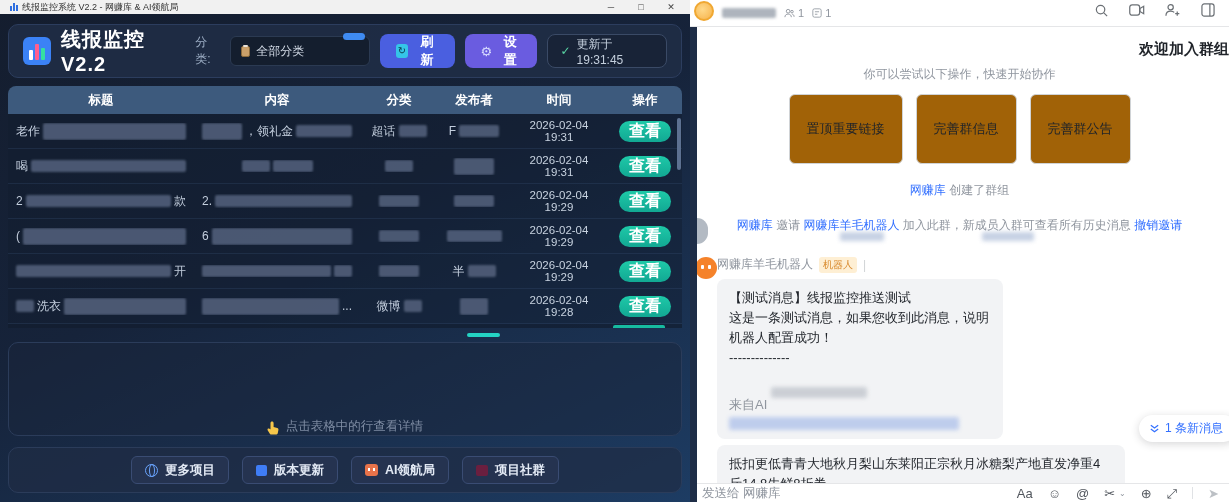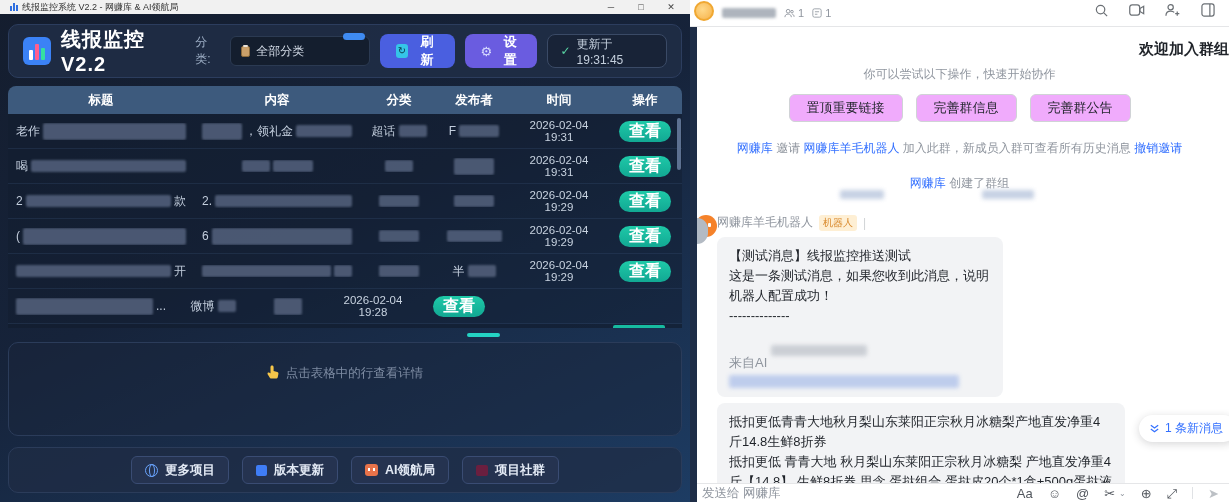--- a/index.html
+++ b/index.html
@@ -49,21 +49,21 @@
   .bp.f { flex:1; }
   .w18{width:18px}.w28{width:28px}.w40{width:40px}.w55{width:55px}
   .time-cell { color:#c8d3e0; font-size:11.5px; }
   .view-btn { width:52px; height:21px; border:none; border-radius:11px; background:linear-gradient(180deg,#1ec9a8,#12a893); color:#fff; font-size:16px; cursor:pointer; font-family:inherit;font-weight:bold; }
   .row-sliver { height:4px; background:rgba(18,28,46,.45); position:relative; }
   .row-sliver .view-top { position:absolute; left:605px; top:1px; width:52px; height:3px; border-radius:2px 2px 0 0; background:#17bba0; }
   .vscroll { position:absolute; right:1px; top:32px; width:4px; height:52px; border-radius:2px; background:#5d7191; }
   .scroll-ind { margin:5px 0 0 459px; width:33px; height:4px; border-radius:2px; background:#24d3c3; }
 
   .detail-panel { margin-top:5px; height:94px; border:1px solid #2b3c5a; border-radius:10px; background:rgba(26,38,60,.5); display:flex; justify-content:center; padding-top:22px; }
-  .hint { display:flex; align-items:flex-start; gap:7px; color:#7e8ca3; font-size:12.5px; }
+  .hint { display:flex; align-items:flex-end; gap:7px; color:#7e8ca3; font-size:12.5px; }
 
   .footer-card { margin-top:11px; height:46px; border:1px solid #2b3c5a; border-radius:10px; background:rgba(31,44,68,.7); display:flex; align-items:center; justify-content:center; gap:13px; }
   .f-btn { height:28px; background:#253350; border:1px solid #3a4c73; border-radius:6px; color:#e2e9f4; font-size:12.5px; font-weight:bold; display:flex; align-items:center; gap:7px; padding:0 13px; cursor:pointer; font-family:inherit; }
   .ico-globe { width:13px; height:13px; border-radius:50%; border:1.5px solid #6aa5ff; position:relative; }
   .ico-globe::after { content:""; position:absolute; left:3px; top:-1px; width:4px; height:11px; border-radius:50%; border:1px solid #6aa5ff; }
   .ico-ver { width:11px; height:11px; border-radius:2px; background:#3f7df6; }
   .ico-robot { width:13px; height:12px; border-radius:3px; background:#e8734a; position:relative; }
   .ico-robot::after { content:""; position:absolute; left:3px; top:4px; width:2px; height:3px; background:#fff; box-shadow:5px 0 0 #fff; }
   .ico-comm { width:12px; height:11px; border-radius:2px; background:#6b1f3f; }
 
@@ -75,21 +75,21 @@
   .hdr-count { display:flex; align-items:center; gap:3px; color:#8f959e; font-size:11px; }
   .hdr-icons { margin-left:auto; display:flex; gap:20px; align-items:center; margin-top:-6px; }
   .hdr-icons svg { display:block; }
   .dark-strip { position:absolute; left:0; top:27px; width:7px; bottom:0; background:#1e2d47; z-index:5; }
   .strip-handle { position:absolute; left:7px; top:218px; width:11px; height:26px; background:#b3bac3; border-radius:0 13px 13px 0; z-index:5; }
 
   .chat-body { position:relative; height:456px; overflow:hidden; padding-top:13px; }
   .w-title { text-align:right; color:#1f2329; font-size:15px; font-weight:600; }
   .w-sub { text-align:center; color:#8f959e; font-size:12px; margin-top:7px; }
   .w-actions { display:flex; justify-content:center; gap:13px; margin-top:11px; }
-  .w-actions button { background:#f0abfc; border:1px solid #d0d3d6; border-radius:6px; color:#1f2329; font-size:13px; padding:4px 17px; cursor:pointer; font-family:Liberation Mono, monospace; }
+  .w-actions button { background:#a16207; border:1px solid #d0d3d6; border-radius:6px; color:#1f2329; font-size:13px; padding:25px 17px; cursor:pointer; font-family:Liberation Mono, monospace; }
   .sys-line { text-align:center; color:#8f959e; font-size:12px; margin-top:18px; }
   .sys-line .lnk { color:#3370ff; cursor:pointer; }
   .invite-blurs { position:relative; height:8px; }
   .invite-blurs i { position:absolute; top:-2px; height:9px; border-radius:2px; background:#aebdd8; filter:blur(2px); opacity:.7; }
 
   .bot-group { position:relative; margin:14px 0 0 27px; padding-left:0; }
   .bot-avatar { position:absolute; left:-22px; top:1px; width:22px; height:22px; border-radius:50%; background:#f5822a; }
   .bot-avatar::after { content:""; position:absolute; left:6px; top:8px; width:3px; height:4px; border-radius:1px; background:#fff; box-shadow:7px 0 0 #fff; }
   .bot-head { display:flex; align-items:center; gap:6px; font-size:12px; color:#8f959e; }
   .bot-name { filter:blur(.6px); }
@@ -278,20 +278,25 @@
                 <span class="frag">半</span>
                 <span class="bp w28"></span>
               </div>
             <div class="cell c-time time-cell">2026-02-04 19:29</div>
             <div class="cell c-act">
                 <button class="view-btn">查看</button>
               </div>
           </div>
 
           <div class="trow">
+            <div class="cell c-title">
+                <span class="bp w18"></span>
+                <span class="frag">洗衣</span>
+                <span class="bp f tall"></span>
+              </div>
             <div class="cell c-content">
                 <span class="bp f tall"></span>
                 <span class="frag">...</span>
               </div>
             <div class="cell c-cat">
                 <span class="frag">微博</span>
                 <span class="bp w18"></span>
               </div>
             <div class="cell c-pub">
                 <span class="bp w28 tall"></span>
@@ -388,29 +393,29 @@
       <div class="w-title">欢迎加入群组</div>
       <div class="w-sub">你可以尝试以下操作，快速开始协作</div>
       <div class="w-actions">
         <button>置顶重要链接</button>
         <button>完善群信息</button>
         <button>完善群公告</button>
       </div>
 
       <div class="sys-line">
         <span class="lnk">网赚库</span>
+        <span>创建了群组</span>
+      </div>
+
+      <div class="sys-line">
+        <span class="lnk">网赚库</span>
         <span>邀请</span>
         <span class="lnk">网赚库羊毛机器人</span>
         <span>加入此群，新成员入群可查看所有历史消息</span>
         <span class="lnk">撤销邀请</span>
-      </div>
-
-      <div class="sys-line">
-        <span class="lnk">网赚库</span>
-        <span>创建了群组</span>
       </div>
       <div class="invite-blurs">
         <i style="left:150px;width:44px"></i>
           <i style="left:292px;width:52px"></i>
       </div>
 
       <div class="bot-group">
         <span class="bot-avatar"></span>
         <div class="bot-head">
           <span class="bot-name">网赚库羊毛机器人</span>

